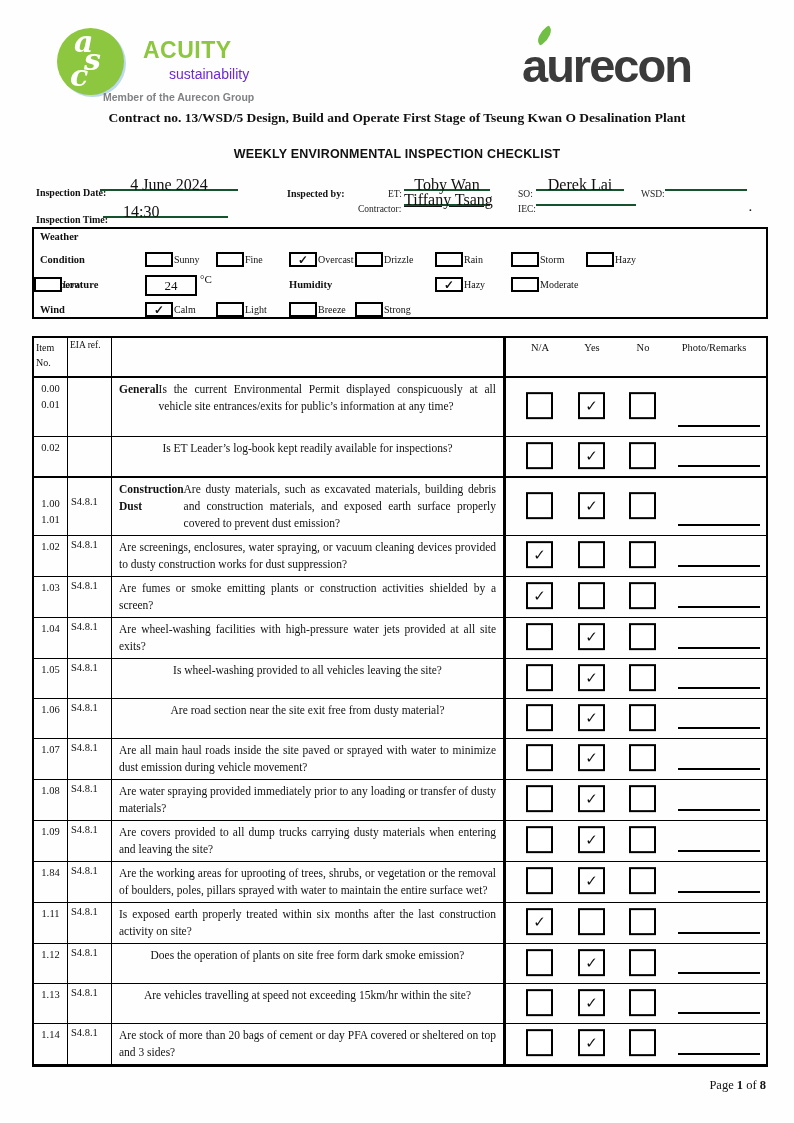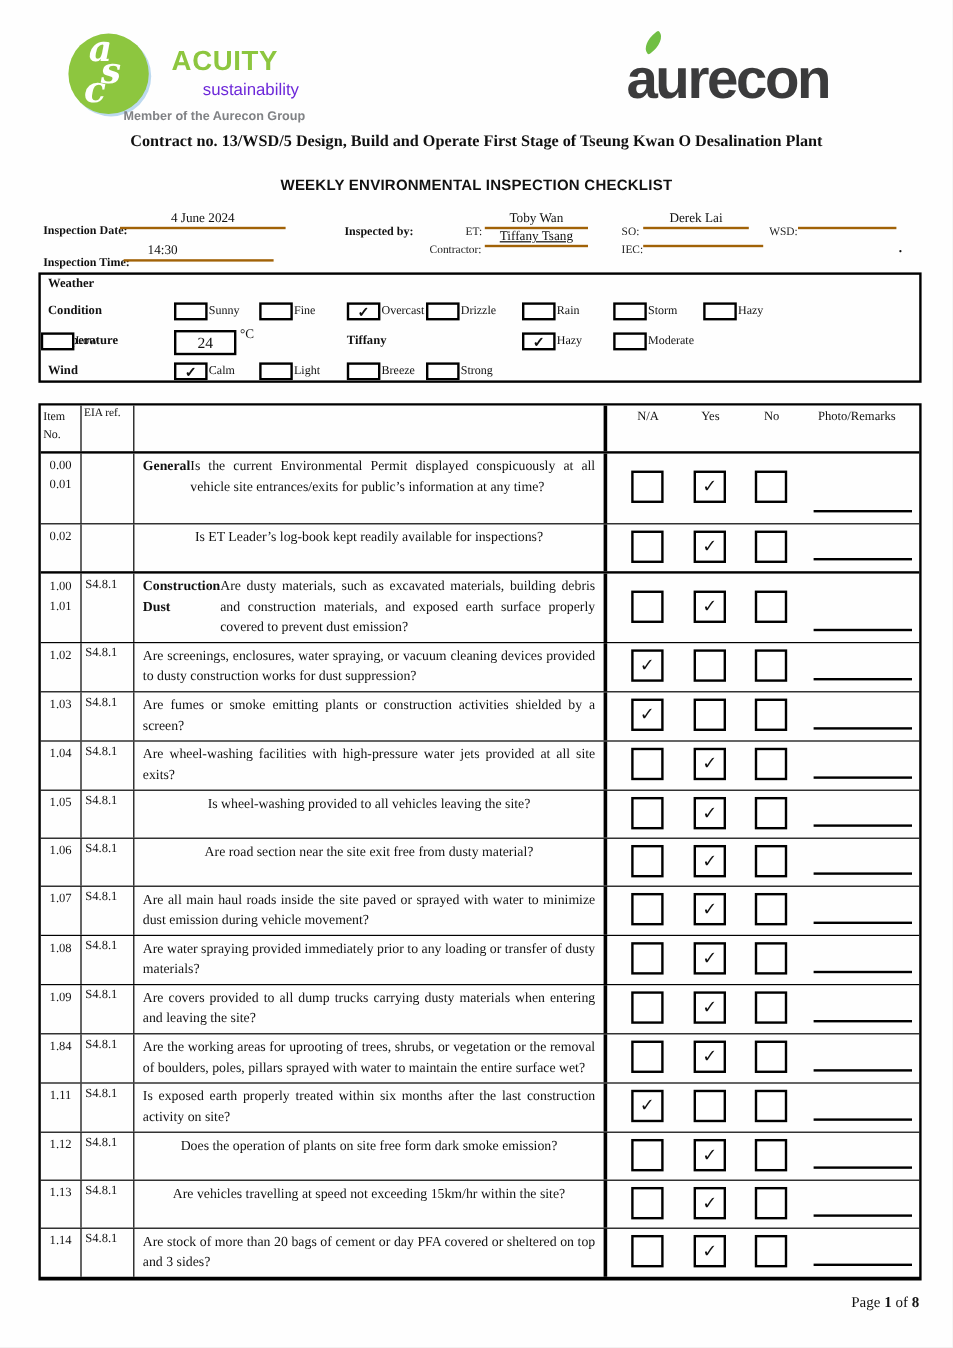--- a/index.html
+++ b/index.html
@@ -31,22 +31,22 @@
     background:#71BF44; border-radius:85% 10% 85% 10%; transform:rotate(-38deg); }
   
   .contract-title { position:absolute; left:0; top:110px; width:100%; text-align:center;
     font-weight:bold; font-size:13.5px; }
   .checklist-title { position:absolute; left:0; top:147px; width:100%; text-align:center;
     font-family:"Liberation Sans", sans-serif; font-weight:bold; font-size:12.5px; letter-spacing:0.2px; }
   
   .info { position:absolute; left:0; top:0; width:100%; font-size:11px; }
   .ilabel { font-weight:bold; font-size:10px; }
   .slabel { font-size:9.5px; color:#222; }
-  .fill { display:inline-block; border-bottom:2px solid #a16207; text-align:center;
-    font-size:11px; height:15px; vertical-align:bottom; }
+  .fill { display:inline-block; border-bottom:2px solid #14532d; text-align:center;
+    font-size:16px; height:15px; vertical-align:bottom; }
   .abs { position:absolute; white-space:nowrap; }
   .uval { text-decoration:underline; }
   
   .weather { position:absolute; left:32px; top:227px; width:736px; height:92px;
     border:2px solid #000; font-size:10.5px; }
   .w-title { position:absolute; left:6px; top:2px; font-weight:bold; }
   .w-row { position:absolute; left:0; width:100%; height:22px; }
   .w-label { position:absolute; left:6px; top:3px; font-weight:bold; }
   .wopt { position:absolute; top:1px; white-space:nowrap; }
   .wcb { display:inline-block; width:28px; height:15px; border:2px solid #000;
@@ -83,21 +83,21 @@
   .h-no  { left:120px; width:34px; }
   .h-photo { left:158px; width:100px; }
   .trow { display:flex; min-height:40px; border-top:1px solid #000; }
   .trow:first-child { border-top:none; }
   .trow.section-start { border-top:2px solid #000; }
   .trow.has-section { min-height:58px; }
   .c-item { width:34px; border-right:1px solid #000; padding:3px 1px; text-align:center;
     font-size:10.5px; }
   .c-item div { line-height:16px; }
   .c-eia { width:44px; border-right:1px solid #000; padding:3px 3px; font-size:10.5px; }
-  .trow.pad-cols .c-item, .trow.pad-cols .c-eia { padding-top:4px; }
+  .trow.pad-cols .c-item, .trow.pad-cols .c-eia { padding-top:18px; }
   .c-q { flex:1; border-right:3px solid #000; padding:3px 7px; display:flex;
     justify-content:center; }
   .section { font-weight:bold; font-size:11.5px; line-height:17px; }
   .qtext { font-size:11.5px; line-height:17px; text-align:justify; }
   .c-ans { width:260px; position:relative; }
   .cb { position:absolute; top:50%; transform:translateY(-55%); width:27px; height:27px;
     border:2.5px solid #000; text-align:center; font-size:15px; line-height:24px;
     background:#fff; cursor:pointer; }
   .cb-na  { left:20px; } .cb-yes { left:72px; } .cb-no { left:123px; }
   .remarks-line { position:absolute; left:172px; bottom:9px; width:82px;
@@ -157,21 +157,21 @@
         <span class="wopt"><span class="wcb">✓</span><span class="wlab">Overcast</span></span>
         <span class="wopt"><span class="wcb"></span><span class="wlab">Drizzle</span></span>
         <span class="wopt"><span class="wcb"></span><span class="wlab">Rain</span></span>
         <span class="wopt"><span class="wcb"></span><span class="wlab">Storm</span></span>
         <span class="wopt"><span class="wcb"></span><span class="wlab">Hazy</span></span>
       </div>
     <div class="w-row row-temp">
       <span class="w-label">Temperature</span>
       <span class="temp-box">24</span>
       <span class="degc">°C</span>
-      <span class="hum-label">Tiffany</span>
+      <span class="hum-label">Humidity</span>
     <span class="wopt"><span class="wcb">✓</span><span class="wlab">Hazy</span></span>
         <span class="wopt"><span class="wcb"></span><span class="wlab">Moderate</span></span>
         <span class="wopt"><span class="wcb"></span><span class="wlab">Low</span></span>
       </div>
     <div class="w-row row-wind">
       <span class="w-label">Wind</span>
     <span class="wopt"><span class="wcb">✓</span><span class="wlab">Calm</span></span>
         <span class="wopt"><span class="wcb"></span><span class="wlab">Light</span></span>
         <span class="wopt"><span class="wcb"></span><span class="wlab">Breeze</span></span>
         <span class="wopt"><span class="wcb"></span><span class="wlab">Strong</span></span>

